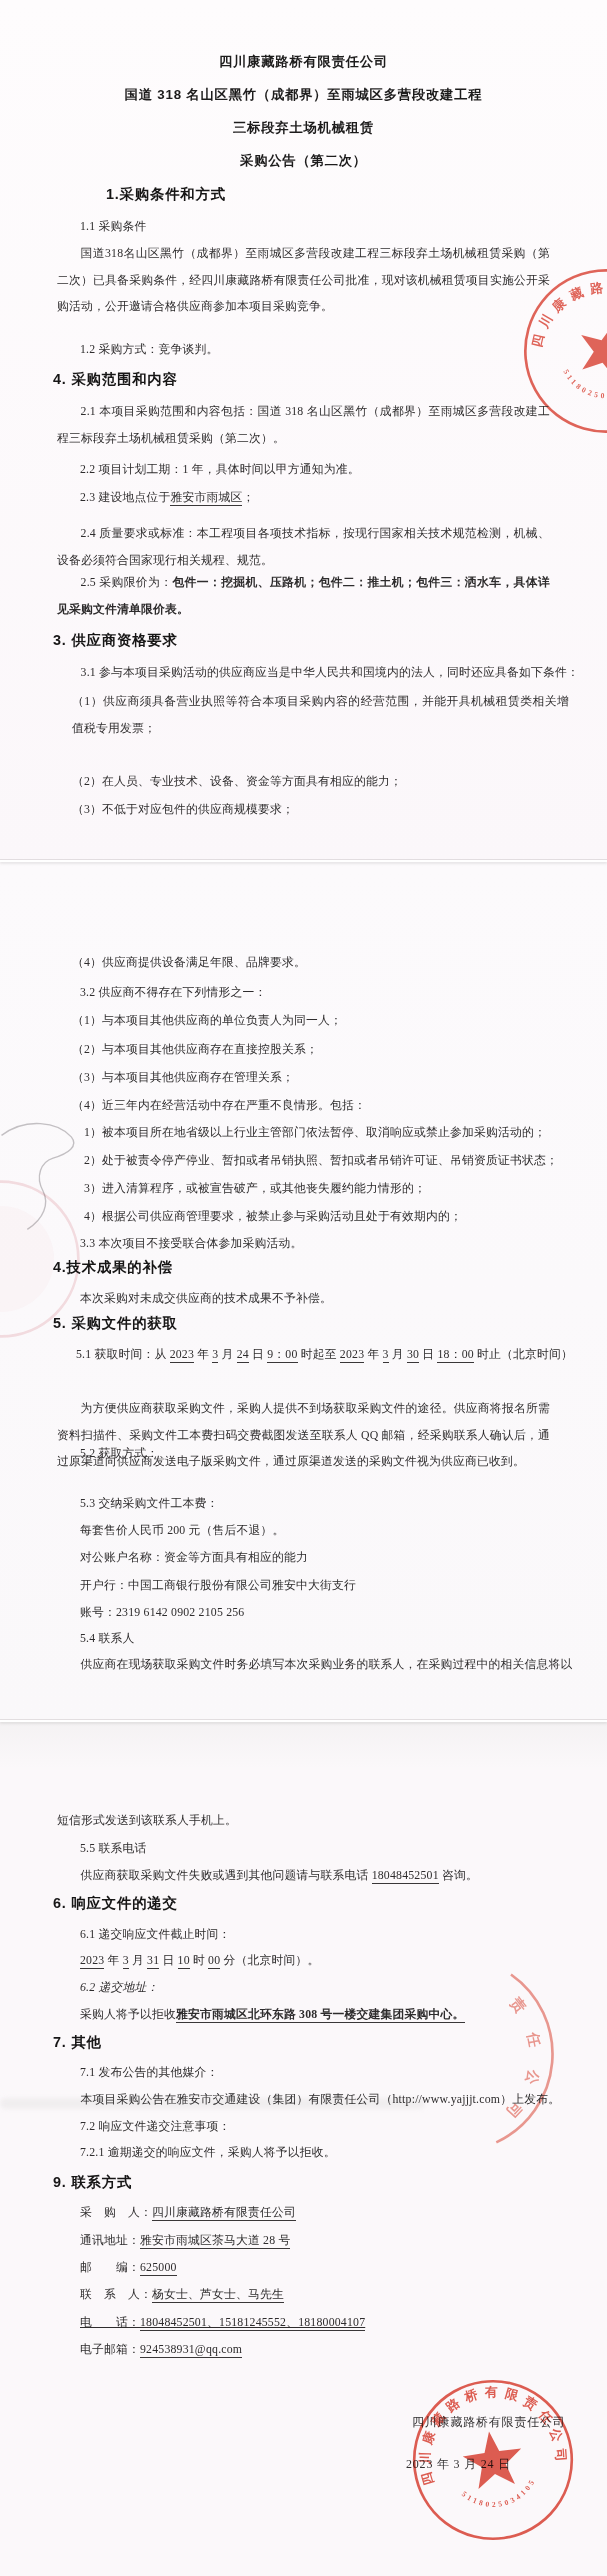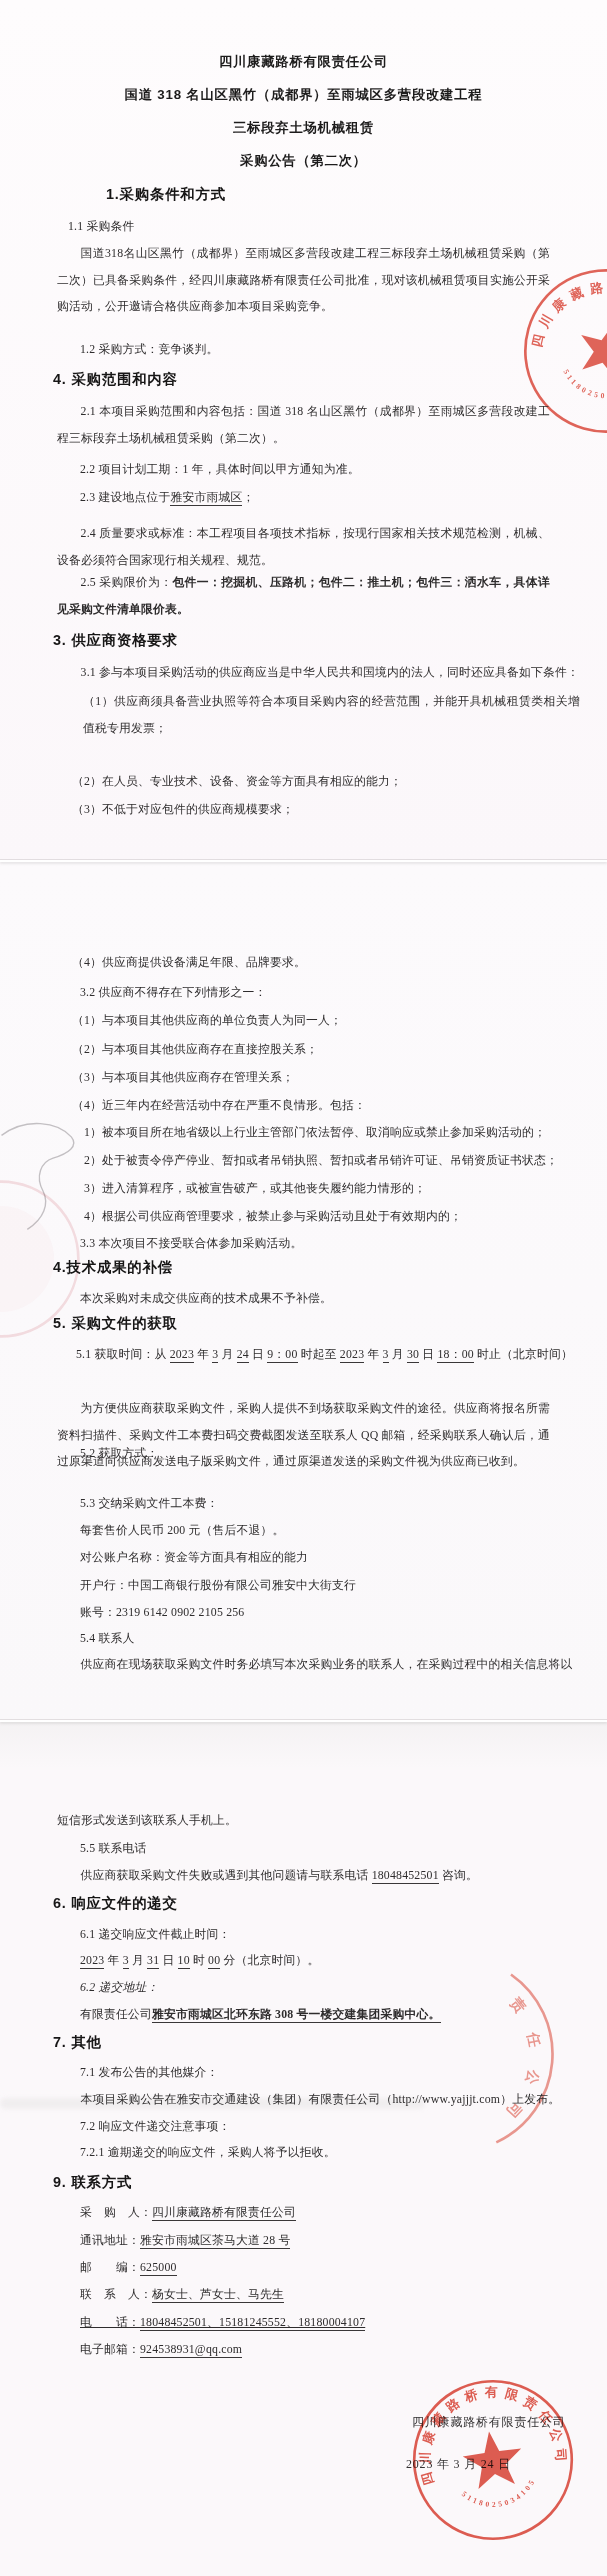--- a/index.html
+++ b/index.html
@@ -96,32 +96,32 @@
       <polygon fill="#d93a2b" stroke="none" points="132,94 141.8,121.4 170.9,122 147.8,139.6 156.3,167.4 132,150.8 107.7,167.4 116.2,139.6 93.1,122 122.2,121.4"></polygon>
     </g>
   </svg>
 
   <div class="blocks">
       <div class="blk doc-title center" style="top: 49px;"><span>四川康藏路桥有限责任公司</span></div>
       <div class="blk doc-title center" style="top: 82px;"><span>国道 318 名山区黑竹（成都界）至雨城区多营段改建工程</span></div>
       <div class="blk doc-title center" style="top: 115px;"><span>三标段弃土场机械租赁</span></div>
       <div class="blk doc-title center" style="top: 148px;"><span>采购公告（第二次）</span></div>
       <div class="blk h" style="top: 181px; left: 70px; margin-left: 36px;"><span>1.采购条件和方式</span></div>
-      <div class="blk nw" style="top: 213px; left: 68px;"><span>1.1 采购条件</span></div>
+      <div class="blk nw" style="top: 213px; left: 80px;"><span>1.1 采购条件</span></div>
       <div class="blk indent" style="top: 240px; left: 57px; width: 493px;"><span>国道318名山区黑竹（成都界）至雨城区多营段改建工程三标段弃土场机械租赁采购（第二次）已具备采购条件，经四川康藏路桥有限责任公司批准，现对该机械租赁项目实施公开采购活动，公开邀请合格供应商参加本项目采购竞争。</span></div>
       <div class="blk nw" style="top: 336px; left: 80px;"><span>1.2 采购方式：竞争谈判。</span></div>
       <div class="blk h" style="top: 366px; left: 53px;"><span>4. 采购范围和内容</span></div>
       <div class="blk indent" style="top: 398px; left: 57px; width: 493px;"><span>2.1 本项目采购范围和内容包括：国道 318 名山区黑竹（成都界）至雨城区多营段改建工程三标段弃土场机械租赁采购（第二次）。</span></div>
       <div class="blk nw" style="top: 456px; left: 80px;"><span>2.2 项目计划工期：1 年，具体时间以甲方通知为准。</span></div>
       <div class="blk nw" style="top: 484px; left: 80px;"><span>2.3 建设地点位于</span><span class="u">雅安市雨城区</span><span>；</span></div>
       <div class="blk indent" style="top: 500px; left: 57px; width: 493px; margin-top: 20px;"><span>2.4 质量要求或标准：本工程项目各项技术指标，按现行国家相关技术规范检测，机械、设备必须符合国家现行相关规程、规范。</span></div>
       <div class="blk indent" style="top: 569px; left: 57px; width: 493px;"><span>2.5 采购限价为：</span><span class="b">包件一：挖掘机、压路机；包件二：推土机；包件三：洒水车</span><span class="b">，具体详见采购文件清单限价表。</span></div>
       <div class="blk h" style="top: 627px; left: 53px;"><span>3.  供应商资格要求</span></div>
       <div class="blk indent nw" style="top: 659px; left: 57px; width: 524px;"><span>3.1 参与本项目采购活动的供应商应当是中华人民共和国境内的法人，同时还应具备如下条件：</span></div>
-      <div class="blk" style="top: 688px; left: 83px; width: 497px;"><span>（1）供应商须具备营业执照等符合本项目采购内容的经营范围，并能开具机械租赁类相关增值税专用发票；</span></div>
+      <div class="blk" style="top: 688px; left: 72px; width: 497px;"><span>（1）供应商须具备营业执照等符合本项目采购内容的经营范围，并能开具机械租赁类相关增值税专用发票；</span></div>
       <div class="blk nw" style="top: 768px; left: 72px;"><span>（2）在人员、专业技术、设备、资金等方面具有相应的能力；</span></div>
       <div class="blk nw" style="top: 796px; left: 72px;"><span>（3）不低于对应包件的供应商规模要求；</span></div>
       <div class="blk nw" style="top: 949px; left: 72px;"><span>（4）供应商提供设备满足年限、品牌要求。</span></div>
       <div class="blk nw" style="top: 979px; left: 80px;"><span>3.2 供应商不得存在下列情形之一：</span></div>
       <div class="blk nw" style="top: 1007px; left: 72px;"><span>（1）与本项目其他供应商的单位负责人为同一人；</span></div>
       <div class="blk nw" style="top: 1036px; left: 72px;"><span>（2）与本项目其他供应商存在直接控股关系；</span></div>
       <div class="blk nw" style="top: 1064px; left: 72px;"><span>（3）与本项目其他供应商存在管理关系；</span></div>
       <div class="blk nw" style="top: 1092px; left: 72px;"><span>（4）近三年内在经营活动中存在严重不良情形。包括：</span></div>
       <div class="blk nw" style="top: 1119px; left: 84px;"><span>1）被本项目所在地省级以上行业主管部门依法暂停、取消响应或禁止参加采购活动的；</span></div>
       <div class="blk nw" style="top: 1147px; left: 84px;"><span>2）处于被责令停产停业、暂扣或者吊销执照、暂扣或者吊销许可证、吊销资质证书状态；</span></div>
@@ -141,21 +141,21 @@
       <div class="blk nw" style="top: 1599px; left: 80px;"><span>账号：2319 6142 0902 2105 256</span></div>
       <div class="blk nw" style="top: 1625px; left: 80px;"><span>5.4 联系人</span></div>
       <div class="blk indent nw" style="top: 1651px; left: 57px; width: 505px;"><span>供应商在现场获取采购文件时务必填写本次采购业务的联系人，在采购过程中的相关信息将以</span></div>
       <div class="blk nw" style="top: 1807px; left: 57px;"><span>短信形式发送到该联系人手机上。</span></div>
       <div class="blk nw" style="top: 1835px; left: 80px;"><span>5.5 联系电话</span></div>
       <div class="blk indent nw" style="top: 1862px; left: 57px; width: 501px;"><span>供应商获取采购文件失败或遇到其他问题请与联系电话 </span><span class="u">18048452501</span><span> 咨询。</span></div>
       <div class="blk h" style="top: 1890px; left: 53px;"><span>6. 响应文件的递交</span></div>
       <div class="blk nw" style="top: 1921px; left: 80px;"><span>6.1 递交响应文件截止时间：</span></div>
       <div class="blk nw" style="top: 1947px; left: 80px;"><span class="u">2023</span><span> 年 </span><span class="u">3</span><span> 月 </span><span class="u">31</span><span> 日 </span><span class="u">10</span><span> 时 </span><span class="u">00</span><span> 分（北京时间）。</span></div>
       <div class="blk nw" style="top: 1974px; left: 80px; font-style: italic;"><span>6.2 递交地址：</span></div>
-      <div class="blk nw" style="top: 2001px; left: 80px;"><span>有限责任公司</span><span class="u b">雅安市雨城区北环东路 308 号一楼交建集团采购中心。</span></div>
+      <div class="blk nw" style="top: 2001px; left: 80px;"><span>采购人将予以拒收</span><span class="u b">雅安市雨城区北环东路 308 号一楼交建集团采购中心。</span></div>
       <div class="blk h" style="top: 2029px; left: 53px;"><span>7. 其他</span></div>
       <div class="blk nw" style="top: 2059px; left: 80px;"><span>7.1 发布公告的其他媒介：</span></div>
       <div class="blk indent nw" style="top: 2086px; left: 57px; width: 516px;"><span>本项目采购公告在雅安市交通建设（集团）有限责任公司（http://www.yajjjt.com）上发布。</span></div>
       <div class="blk nw" style="top: 2113px; left: 80px;"><span>7.2 响应文件递交注意事项：</span></div>
       <div class="blk nw" style="top: 2139px; left: 80px;"><span>7.2.1 逾期递交的响应文件，采购人将予以拒收。</span></div>
       <div class="blk h" style="top: 2169px; left: 53px;"><span>9. 联系方式</span></div>
       <div class="blk nw" style="top: 2199px; left: 80px;"><span>采　购　人：</span><span class="u">四川康藏路桥有限责任公司</span></div>
       <div class="blk nw" style="top: 2227px; left: 80px;"><span>通讯地址：</span><span class="u">雅安市雨城区茶马大道 28 号</span></div>
       <div class="blk nw" style="top: 2254px; left: 80px;"><span>邮　　编：</span><span class="u">625000</span></div>
       <div class="blk nw" style="top: 2281px; left: 80px;"><span>联　系　人：</span><span class="u">杨女士、芦女士、马先生</span></div>

